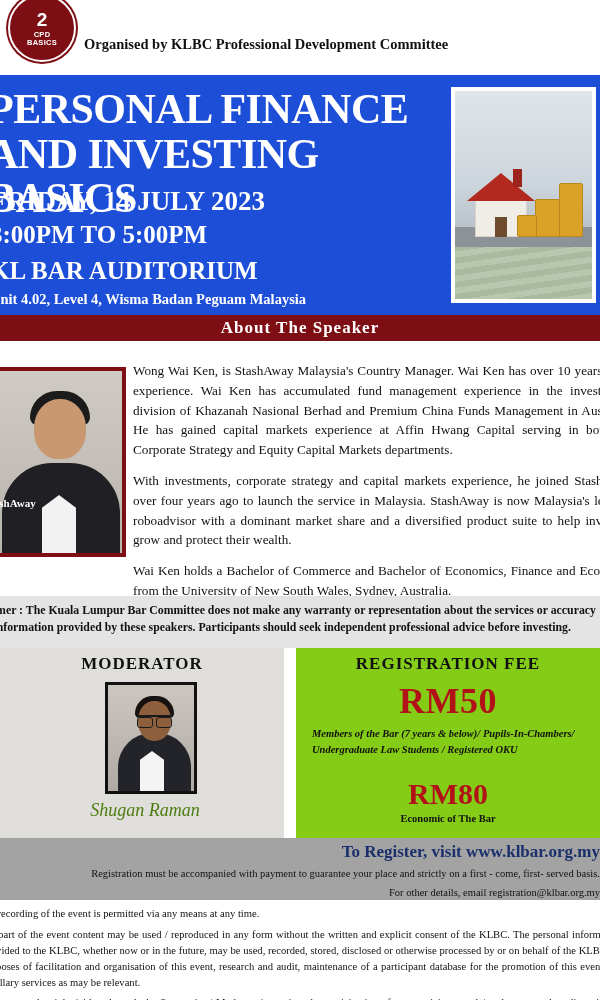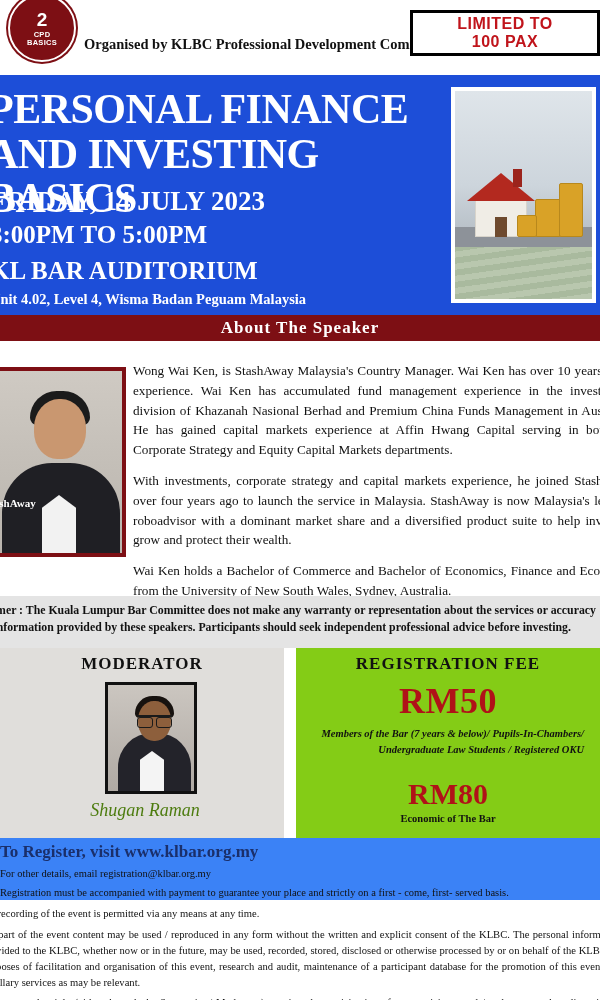--- a/index.html
+++ b/index.html
@@ -164,33 +164,33 @@
   .fee-panel {
     position:absolute; left: 296px; top:0; width: 304px; height:190px;
     background:#84cc16;
   }
   .fee-title { padding-top:6px; }
   .fee-main {
     text-align:center; color:#b01218; font-family:"Liberation Serif", serif;
     font-weight:bold; font-size: 36px; margin-top: 6px; letter-spacing:.5px;
   }
   .fee-main-note {
-    text-align:right; font-family:"Liberation Serif", serif; font-weight:bold;
+    text-align:left; font-family:"Liberation Serif", serif; font-weight:bold;
     font-style: italic; font-size: 10.5px; line-height:1.5; color:#111; margin-top: 4px;
     padding: 0 16px;
   }
   .fee-two { position:absolute; left:0; bottom: 14px; width: 304px; display:flex; }
   .fee-col { flex:1; text-align:center; }
   .fee-amt { color:#b01218; font-family:"Liberation Serif", serif; font-weight:bold; font-size: 30px; }
   .fee-lbl { font-family:"Liberation Serif", serif; font-weight:bold; font-size: 10.5px; color:#111; margin-top:2px;}
 
   
   .register {
     position:absolute; top: 838px; left:0; width:600px; height: 62px;
-    background:#3b82f6; text-align:left; padding-top: 4px;
+    background:#a3a3a3; text-align:right; padding-top: 4px;
   }
   .reg-line1 { font-family:"Liberation Serif", serif; font-weight:bold; font-size: 17px; color:#1a2f6b; }
   .reg-line1 b { color:#1a2f6b; }
   .reg-line2 { font-family:"Liberation Serif", serif; font-size: 10.5px; color:#111; margin-top:4px; line-height:1.45;}
 
   
   .footer {
     position:absolute; top: 900px; left:0; width:600px; height:100px; background:#ffffff;
     padding-top: 6px;
   }
@@ -205,24 +205,20 @@
 
 <div class="poster">
 
   <div class="topbar">
     <div class="cpd-badge">
       <div class="cpd-num">2</div>
       <div class="cpd-sub">CPD</div>
       <div class="cpd-sub2">BASICS</div>
     </div>
     <div class="organised">Organised by KLBC Professional Development Committee</div>
-    <div class="limited">
-      <div>LIMITED TO</div>
-      <div>100 PAX</div>
-    </div>
   </div>
 
   <div class="hero">
     <div class="hero-title">PERSONAL FINANCE AND INVESTING BASICS</div>
     <div class="hero-sub">
       <div class="hero-date">FRIDAY, 14 JULY 2023</div>
       <div class="hero-time">3:00PM TO 5:00PM</div>
       <div class="hero-venue">KL BAR AUDITORIUM</div>
       <div class="hero-addr">Unit 4.02, Level 4, Wisma Badan Peguam Malaysia</div>
       <div class="hero-addr">No. 2, Leboh Pasar Besar 50050 Kuala Lumpur</div>
@@ -289,22 +285,22 @@
           <div class="fee-lbl">Economic of The Bar</div>
         </div>
       </div>
     </div>
   </div>
 
   <div class="register">
     <div class="reg-line1">
       <span>To Register, visit </span><b>www.klbar.org.my</b>
     </div>
+    <div class="reg-line2">Registration must be accompanied with payment to guarantee your place and strictly on a first - come, first- served basis.</div>
     <div class="reg-line2">For other details, email registration@klbar.org.my</div>
-    <div class="reg-line2">Registration must be accompanied with payment to guarantee your place and strictly on a first - come, first- served basis.</div>
   </div>
 
   <div class="footer">
     <p>No recording of the event is permitted via any means at any time.</p>
     <p>No part of the event content may be used / reproduced in any form without the written and explicit consent of the KLBC. The personal information provided to the KLBC, whether now or in the future, may be used, recorded, stored, disclosed or otherwise processed by or on behalf of the KLBC for purposes of facilitation and organisation of this event, research and audit, maintenance of a participant database for the promotion of this event and ancillary services as may be relevant.</p>
     <p>We reserve the right (either through the Secretariat / Moderator) to reject the participation of any participant and / or have complete discretion to remove a participant who is deemed to be disruptive in the smooth running of the event. Any request for refund will be at the discretion of KLBC.</p>
   </div>
 
 </div>
 

